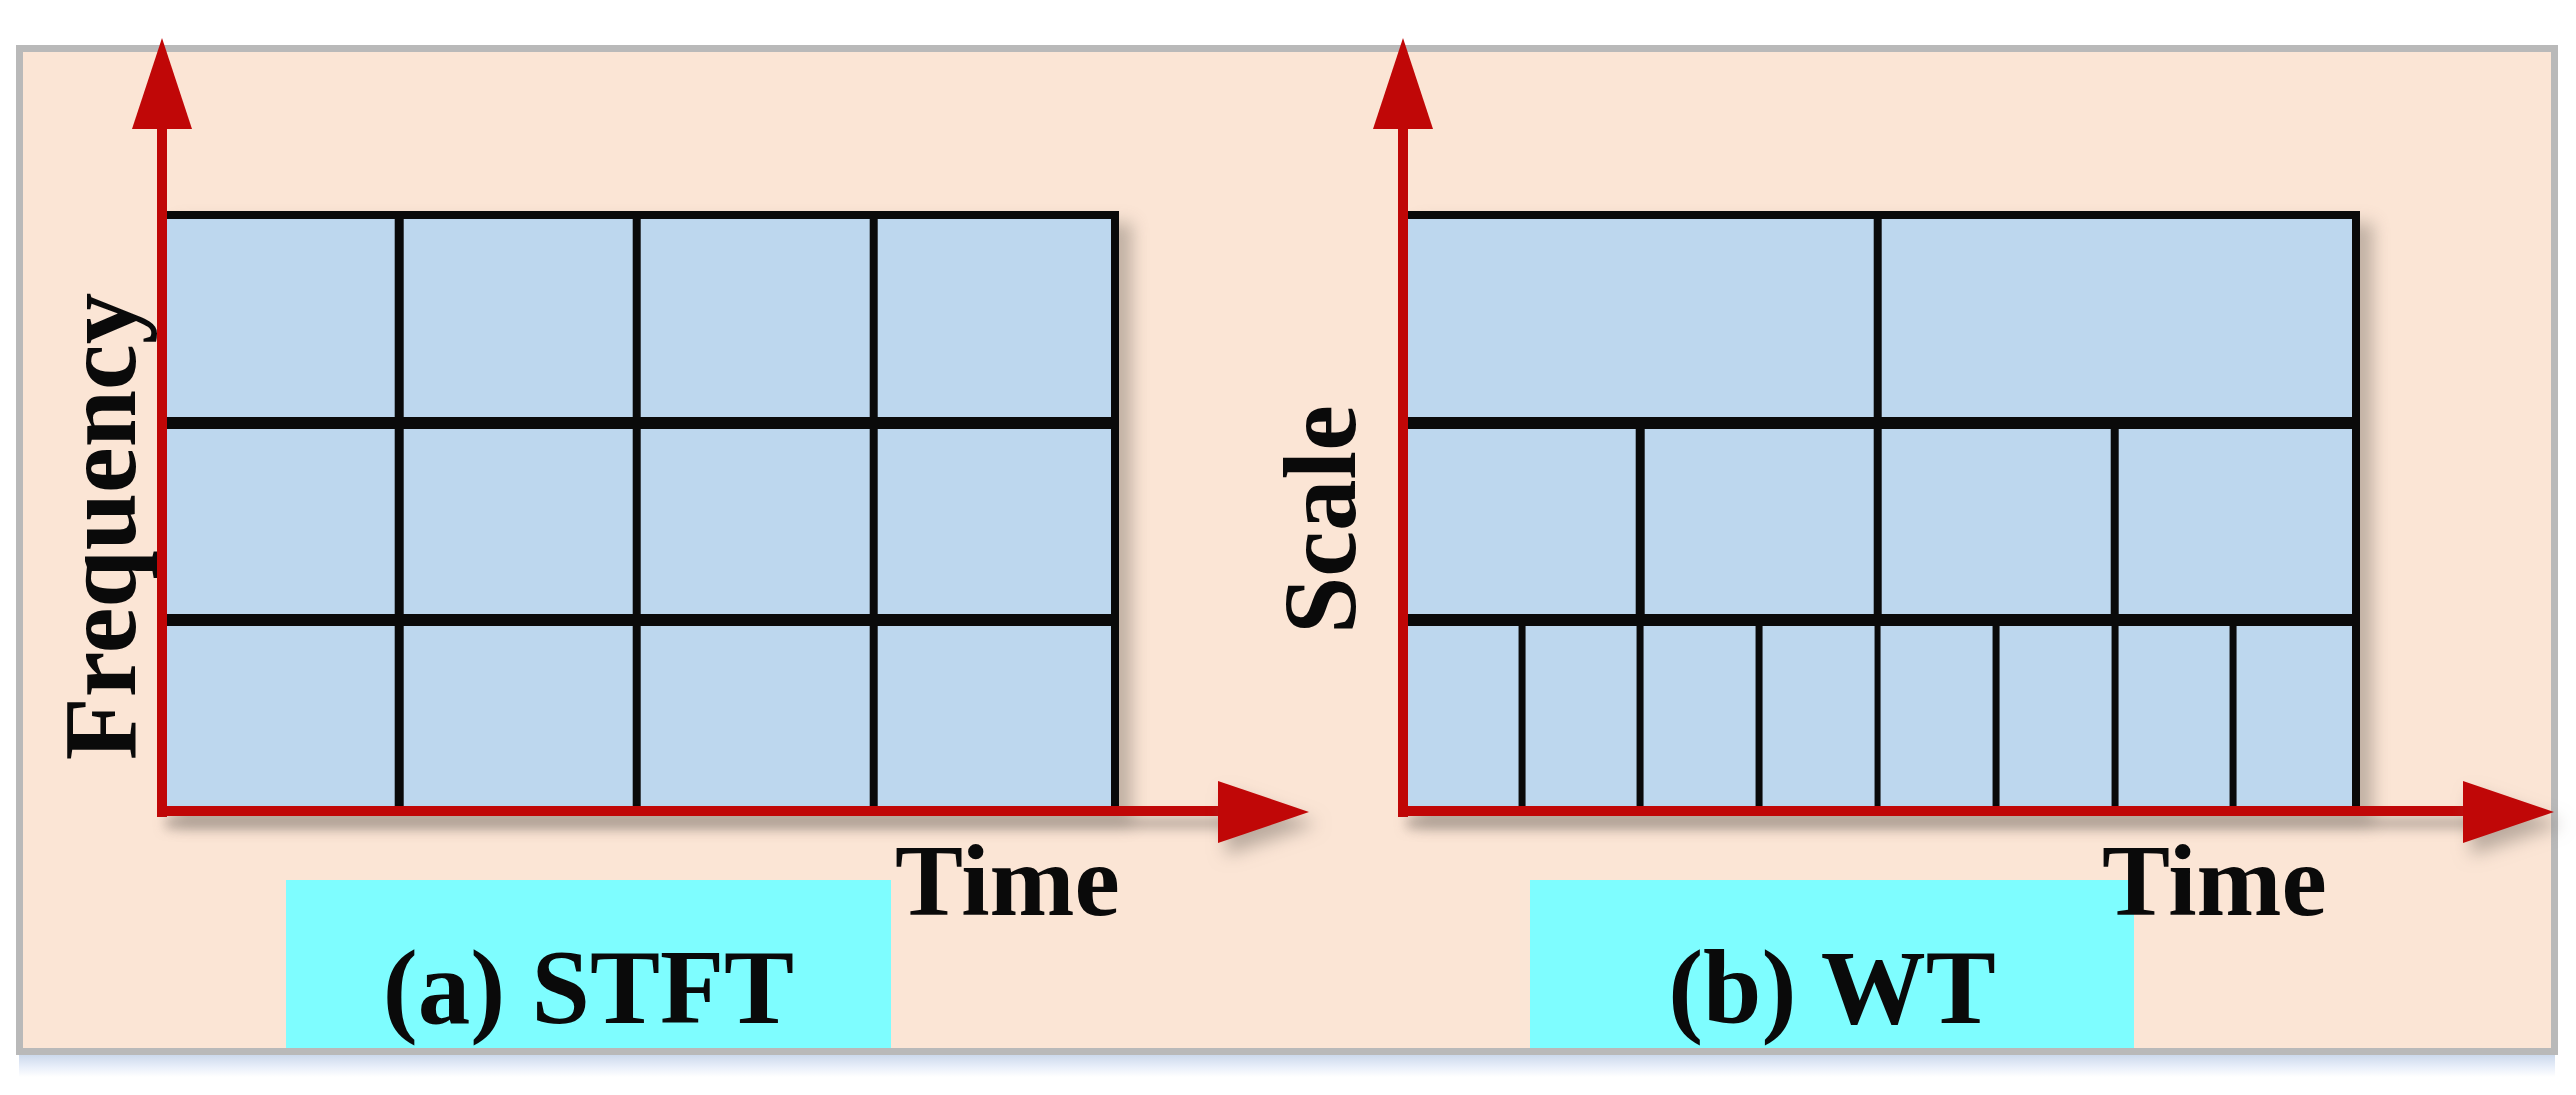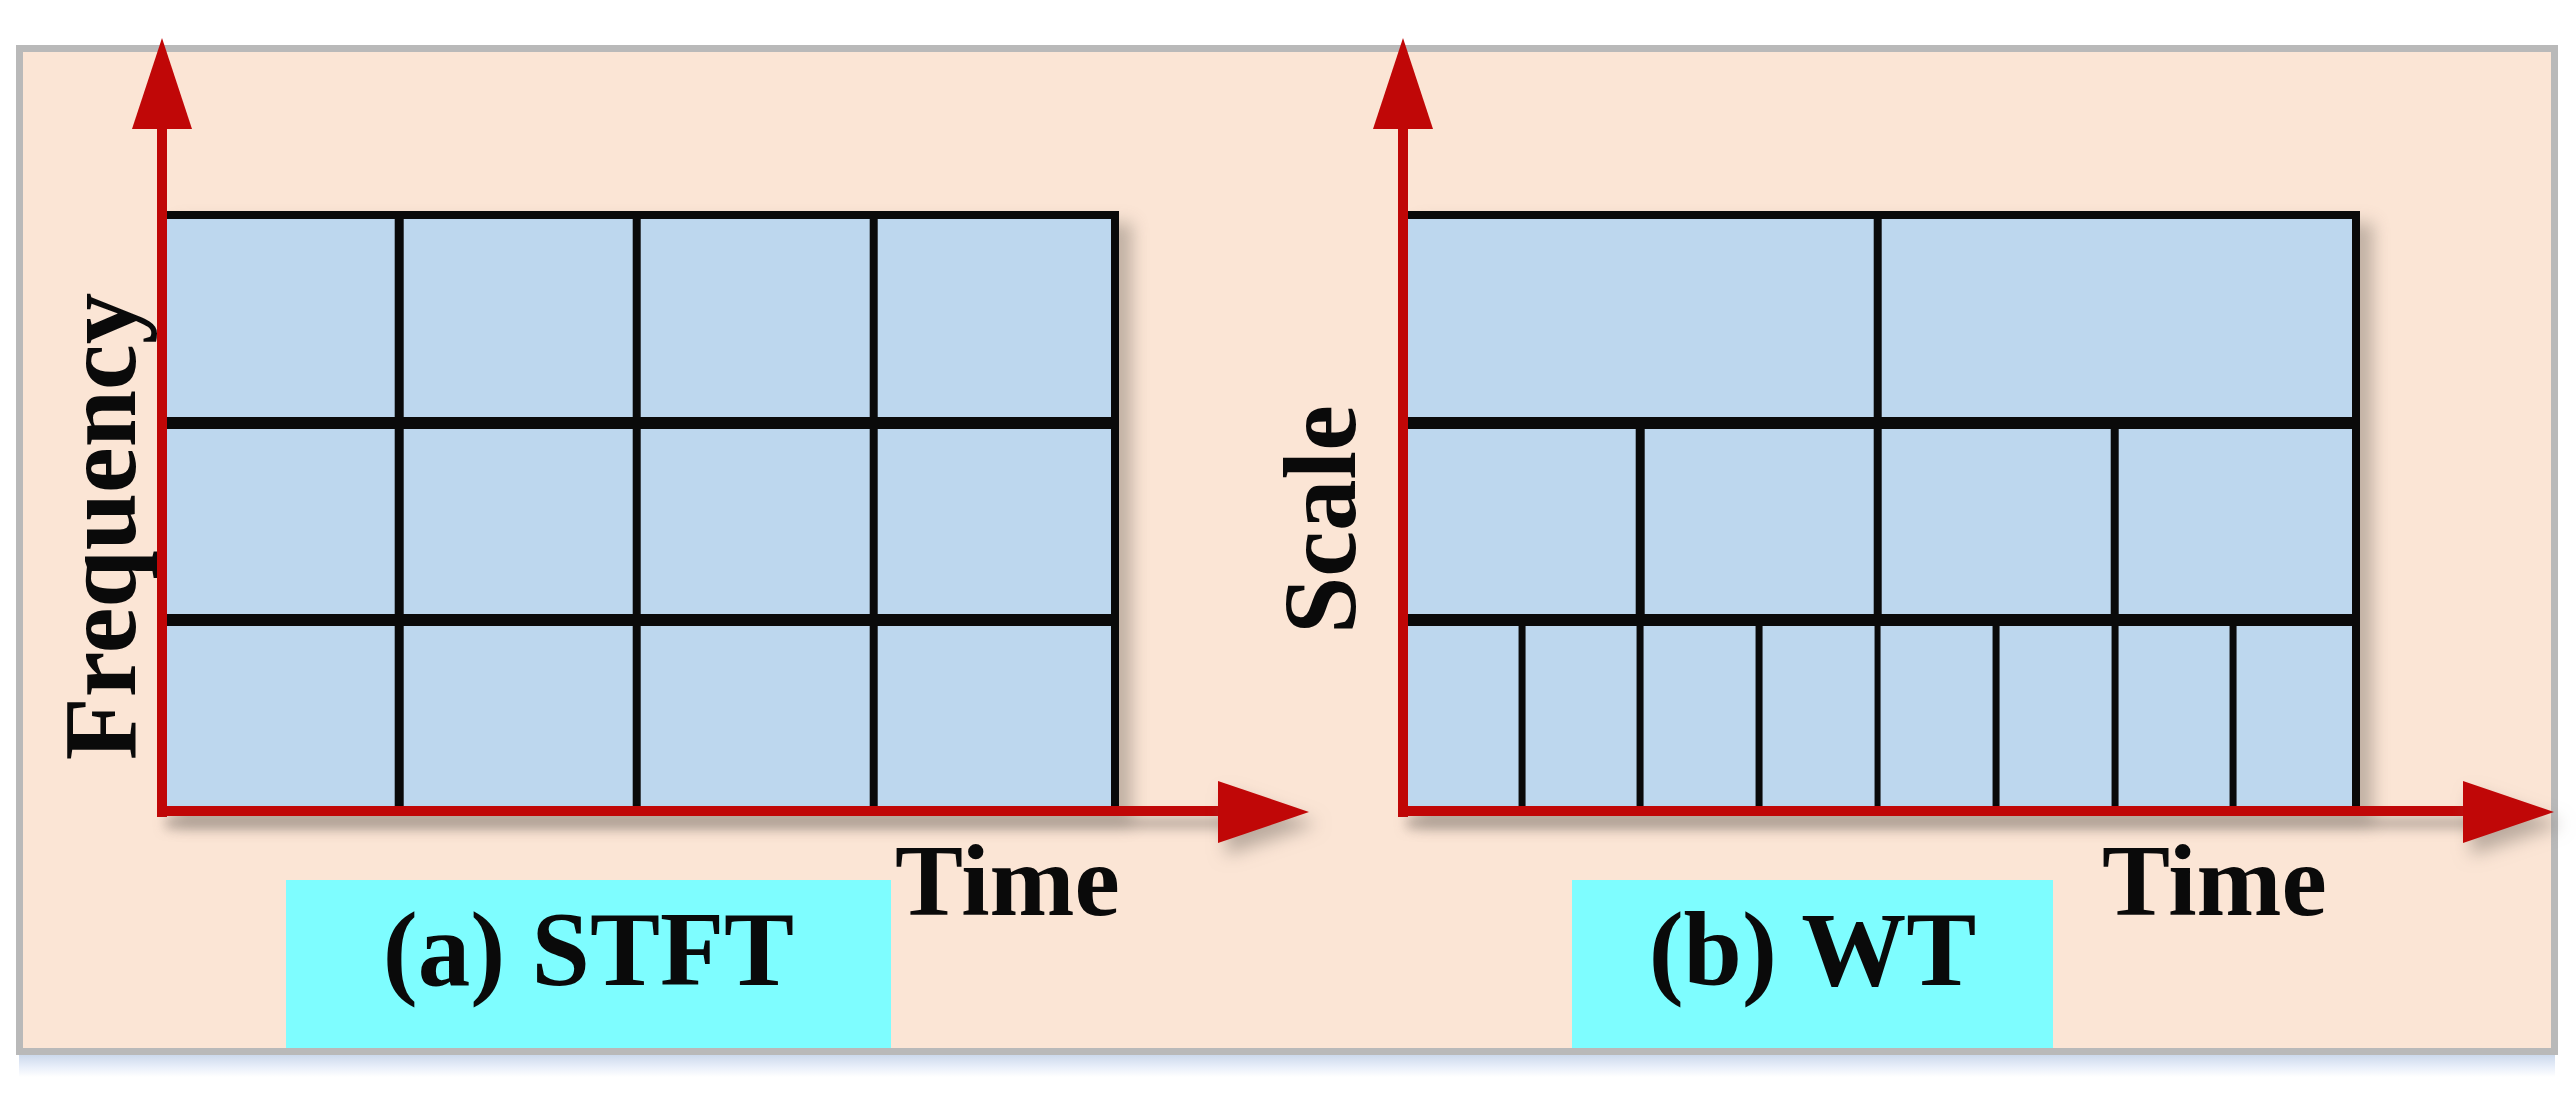--- a/index.html
+++ b/index.html
@@ -114,21 +114,21 @@
     width: 430px;
     font-size: 102px; font-weight: 700;
     line-height: 1.1;
     z-index: 3;
   }
   .caption {
     position: absolute;
     top: 880px;
     height: 168px;
     background: var(--caption-background);
-    display: flex; align-items: flex-start; justify-content: center;
+    display: flex; align-items: flex-end; justify-content: center;
     z-index: 2;
   }
   .caption .caption-text {
     font-size: 105px; font-weight: 700;
     padding-top: 8.6px;
     white-space: nowrap;
   }
 </style>
 </head>
 <body>
@@ -188,19 +188,19 @@
       </div>
 
     <div class="vaxis-shaft" style="left:1398px;"></div>
     <div class="vaxis-head" style="left:1373px;"></div>
 
     <div class="haxis-shaft" style="left:1398px; width:1066px;"></div>
     <div class="haxis-head" style="left:2463px;"></div>
 
     <div class="x-label" style="left:2102px;">Time</div>
 
-    <div class="caption" style="left:1572px; width:481px;">
+    <div class="caption" style="left:1530px; width:604px;">
       <span class="caption-text">(b) WT</span>
     </div>
   </div>
 
 </div>
 
 
 </body></html>

